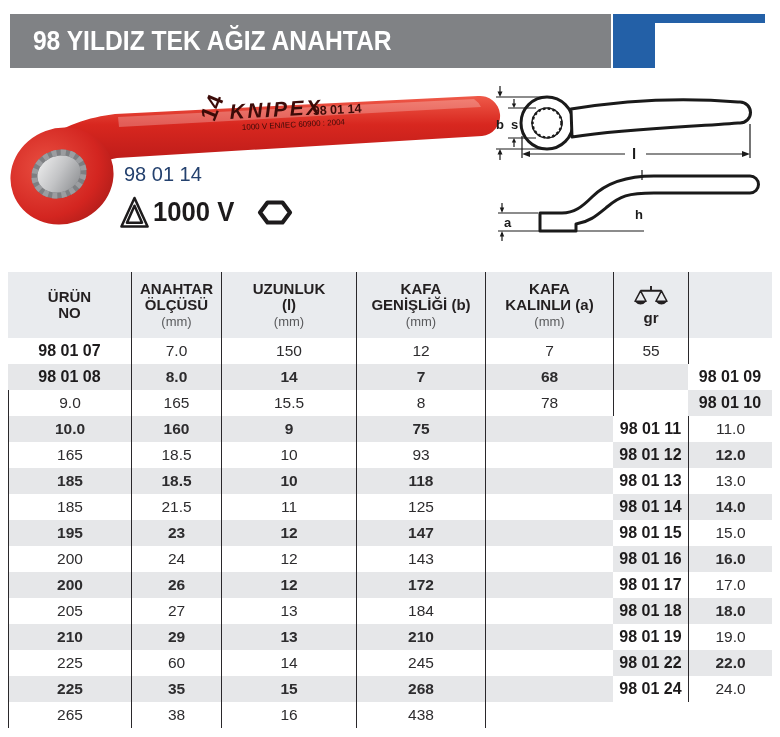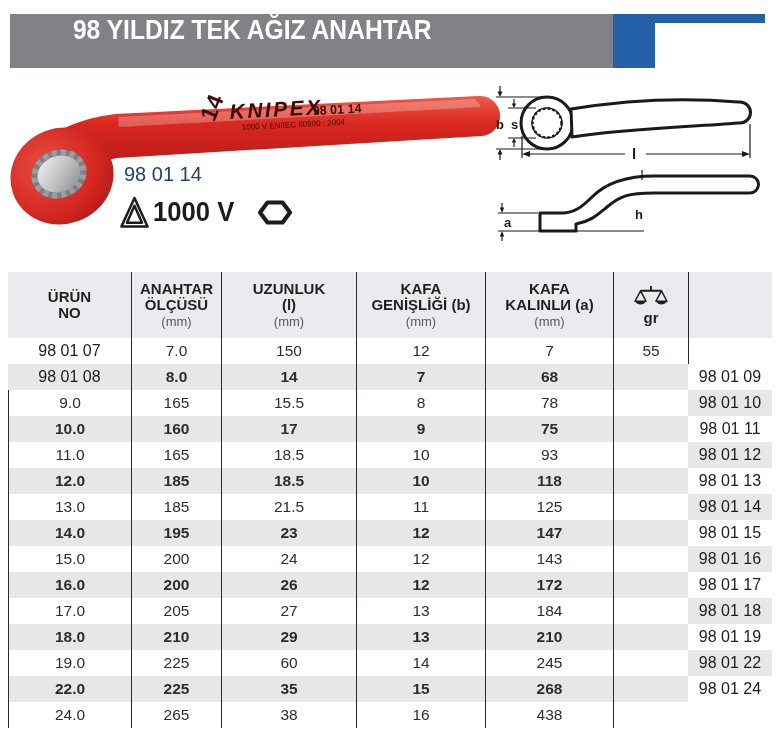--- a/index.html
+++ b/index.html
@@ -4,21 +4,21 @@
 <style>
   html,body{margin:0;padding:0;}
   body{
     width:780px;height:737px;position:relative;overflow:hidden;
     background:#ffffff;font-family:"Liberation Sans", sans-serif;
     -webkit-font-smoothing:antialiased;
   }
   
   .title-bar{
     position:absolute;left:10px;top:14px;width:601px;height:54px;
-    background:var(--header-gray,#808285);display:flex;align-items:flex-start;padding-left:40px;
+    background:var(--header-gray,#808285);display:flex;align-items:center;
   }
   .title-bar .ttl{
     color:#ffffff;font-weight:bold;font-size:28px;letter-spacing:0px;
     padding-left:26px;white-space:nowrap;display:inline-block;
     transform:scaleX(.88);transform-origin:left center;
   }
   .blue-square{position:absolute;left:613px;top:14px;width:42px;height:54px;background:var(--accent-blue,#2360a7);}
   .blue-strip{position:absolute;left:655px;top:14px;width:110px;height:9px;background:var(--accent-blue,#2360a7);}
   
   .photo{position:absolute;left:6px;top:84px;width:505px;height:158px;}
@@ -36,21 +36,21 @@
     display:flex;flex-direction:column;justify-content:center;align-items:center;
     text-align:center;box-sizing:border-box;
   }
   .hline{font-weight:bold;font-size:15px;color:#231f20;line-height:16px;white-space:nowrap;}
   .hunit{font-size:13px;color:#595a5c;line-height:15px;margin-top:1px;}
   .bL{border-left:1px solid #2a282b;}
   .td{
     height:26px;line-height:26px;text-align:center;font-size:15.5px;color:#2d2c2e;
     box-sizing:border-box;white-space:nowrap;
   }
-  .td.c0{font-weight:normal;font-size:16px;color:#1d1b1c;}
+  .td.c0{font-weight:bold;font-size:16px;color:#1d1b1c;}
   .alt{background:var(--row-alt,#e6e7e9);font-weight:bold;}
   .scale-icon{display:block;margin-bottom:1px;}
 </style>
 </head>
 <body>
 
 <div class="title-bar">
   <span class="ttl">98 YILDIZ TEK AĞIZ ANAHTAR</span>
 </div>
 <div class="blue-square"></div>
@@ -193,21 +193,20 @@
     <div class="td c0">98 01 09</div>
     <div class="td bL">9.0</div>
     <div class="td bL">165</div>
     <div class="td bL">15.5</div>
     <div class="td bL">8</div>
     <div class="td bL">78</div>
     <div class="td bL"></div>
     <div class="td c0 alt">98 01 10</div>
     <div class="td bL alt">10.0</div>
     <div class="td bL alt">160</div>
-    <div class="td bL alt">17</div>
     <div class="td bL alt">9</div>
     <div class="td bL alt">75</div>
     <div class="td bL alt"></div>
     <div class="td c0">98 01 11</div>
     <div class="td bL">11.0</div>
     <div class="td bL">165</div>
     <div class="td bL">18.5</div>
     <div class="td bL">10</div>
     <div class="td bL">93</div>
     <div class="td bL"></div>

